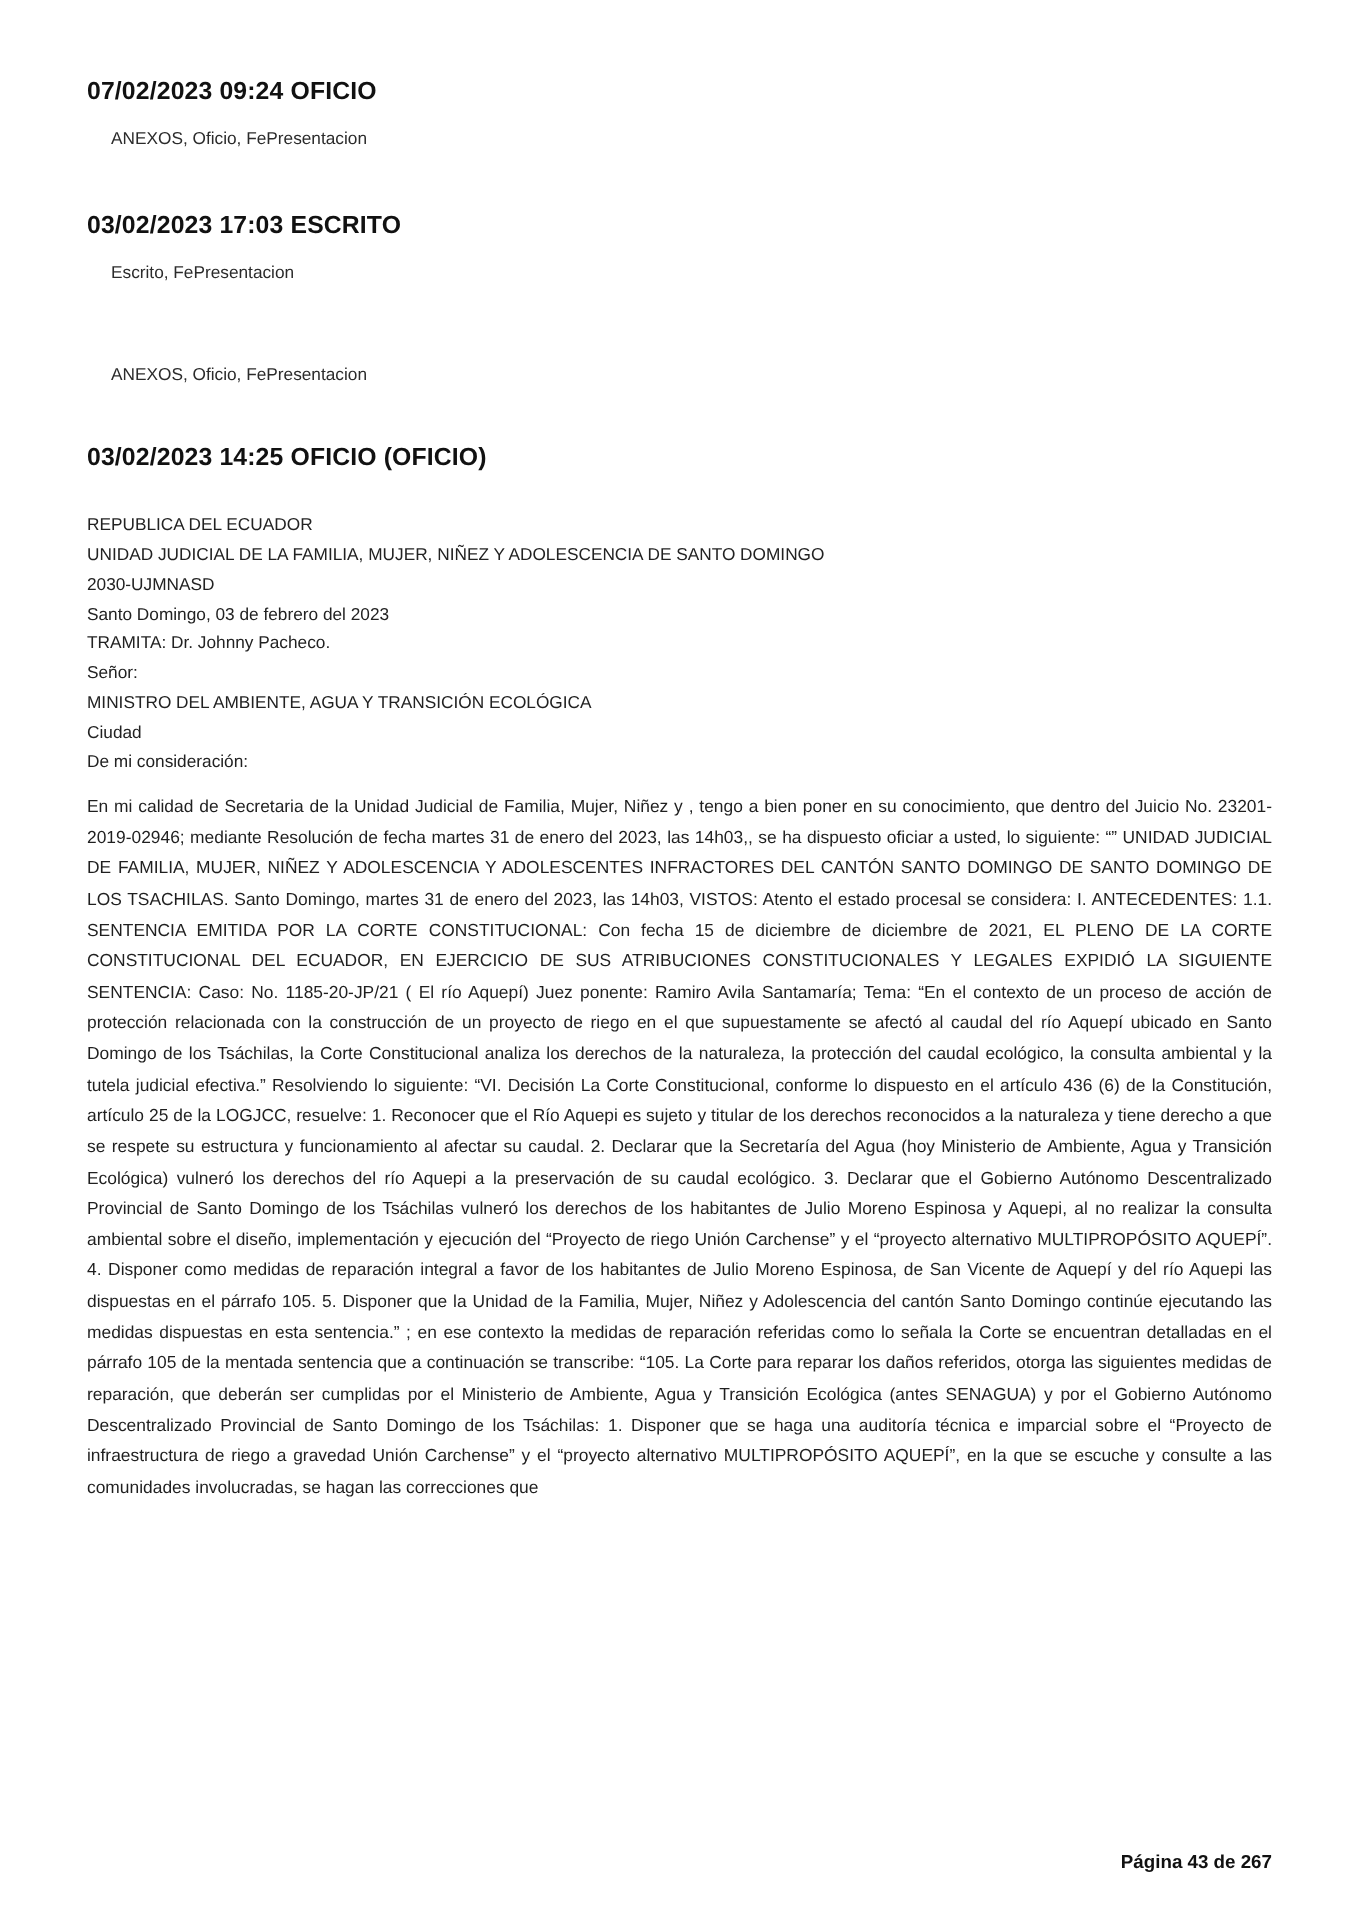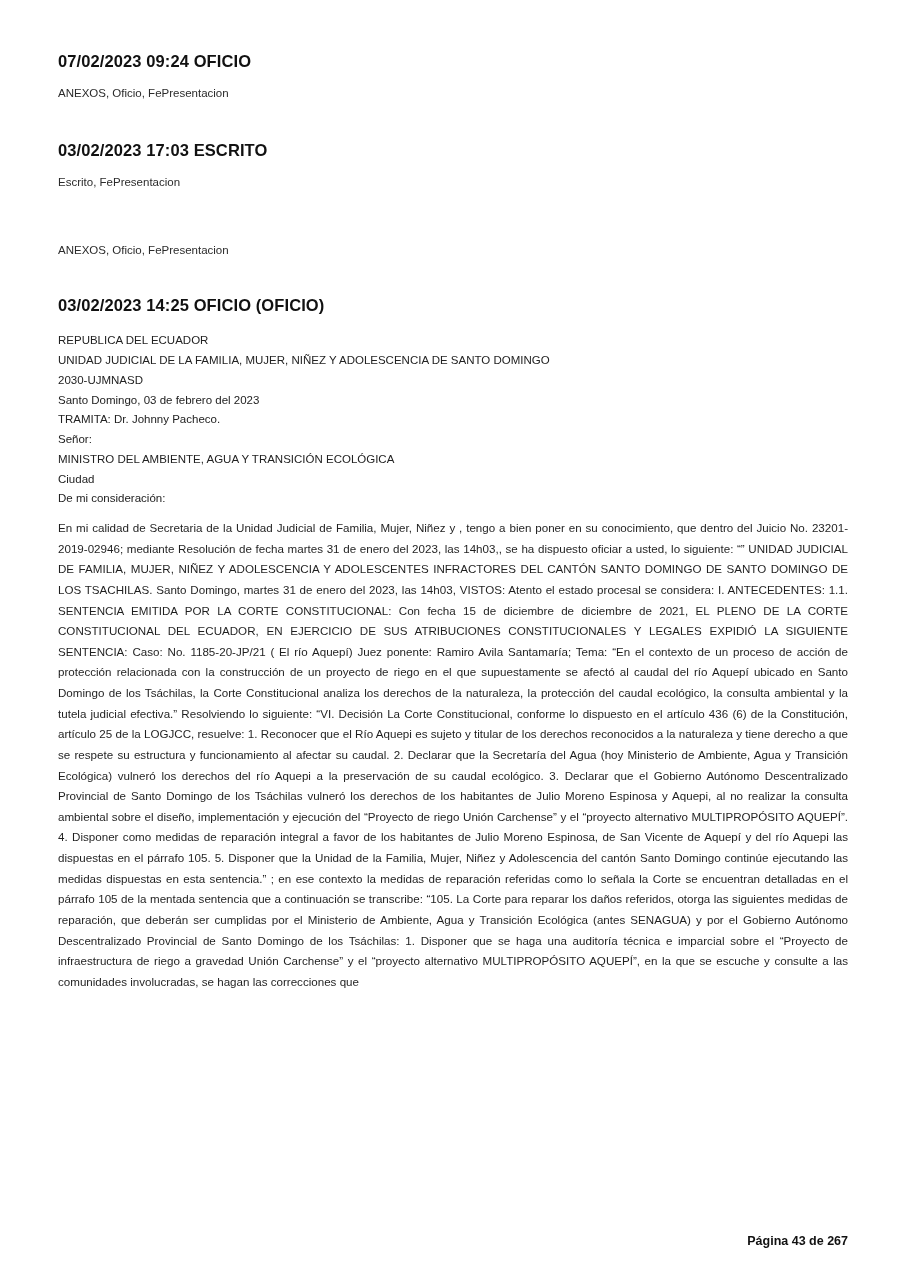--- a/index.html
+++ b/index.html
@@ -27,28 +27,28 @@
     font-size: 16.5px;
     font-weight: bold;
     letter-spacing: 0.1px;
     color: #111111;
     margin: 0 0 0 0;
     line-height: 1.2;
   }
   .entry-sub {
     font-size: 11.5px;
     color: #2b2b2b;
-    margin: 14px 0 0 0;
+    margin: 14px 0 0 16px;
     line-height: 1.3;
   }
   .gap-small { height: 40px; }
   .gap-head { height: 38px; }
 
   .doc-body {
-    margin-top: 15px;
+    margin-top: 25px;
   }
   .doc-line {
     font-size: 11.5px;
     line-height: 1.72;
     color: #222222;
     margin: 0;
   }
   .doc-para {
     font-size: 11.6px;
     line-height: 1.78;

